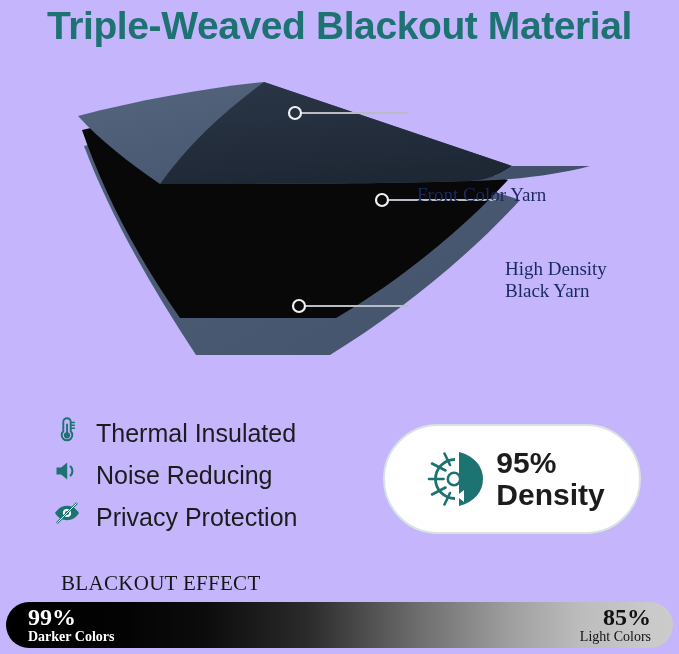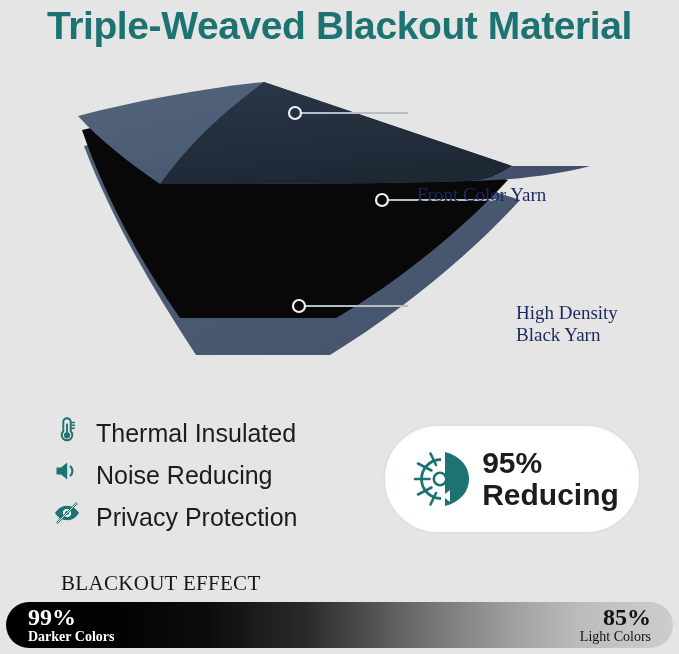--- a/index.html
+++ b/index.html
@@ -5,21 +5,21 @@
   * { margin:0; padding:0; box-sizing:border-box; }
   html, body {
     width:679px; height:654px;
     background:#ffffff;
     font-family:"Liberation Sans", sans-serif;
     overflow:hidden;
   }
   #page {
     position:relative;
     width:679px; height:654px;
-    background:#e5e5e5;
+    background:#c4b5fd;
   }
 
   
   #title {
     position:absolute;
     left:0; top:4px;
     width:679px;
     text-align:center;
     font-family:"Liberation Sans", sans-serif;
     font-weight:bold;
@@ -39,21 +39,21 @@
 
   .lbl {
     position:absolute;
     font-family:"Liberation Serif", serif;
     font-size:19px;
     color:#1b2a5e;
     white-space:nowrap;
     line-height:1.18;
   }
   #lbl-front { left:417px; top:104px; }
-  #lbl-high  { left:516px; top:178px;margin-top:44px; }
+  #lbl-high  { left:505px; top:178px; }
   #lbl-back  { left:417px; top:297px; }
 
   
   #features {
     position:absolute;
     left:52px; top:408px;
     width:320px;
   }
   .feat {
     display:flex;
@@ -256,21 +256,21 @@
           <line x1="31" y1="47" x2="25.5" y2="58.5"></line>
         </g>
         <path d="M36 13.5a14 14 0 0 0 0 39" fill="none" stroke="#1d7272" stroke-width="2.8"></path>
         <circle cx="35" cy="33" r="6.2" fill="none" stroke="#1d7272" stroke-width="2.6"></circle>
         <path d="M40 6 C56 10 64 21 64 33 C64 45 56 56 40 60
                  L40 52 L45 56 L45 44 L40 48 Z" fill="#1d7272"></path>
       </svg>
     </span>
     <span class="btext">
       <span>95%</span><br>
-      <span>Reducing</span>
+      <span>Density</span>
     </span>
   </div>
 
   <div id="effect-heading">BLACKOUT EFFECT</div>
 
   <div id="bar">
     <span class="barblock" id="bar-left">
       <span class="barpct">99%</span>
       <span class="barsub">Darker Colors</span>
     </span>

